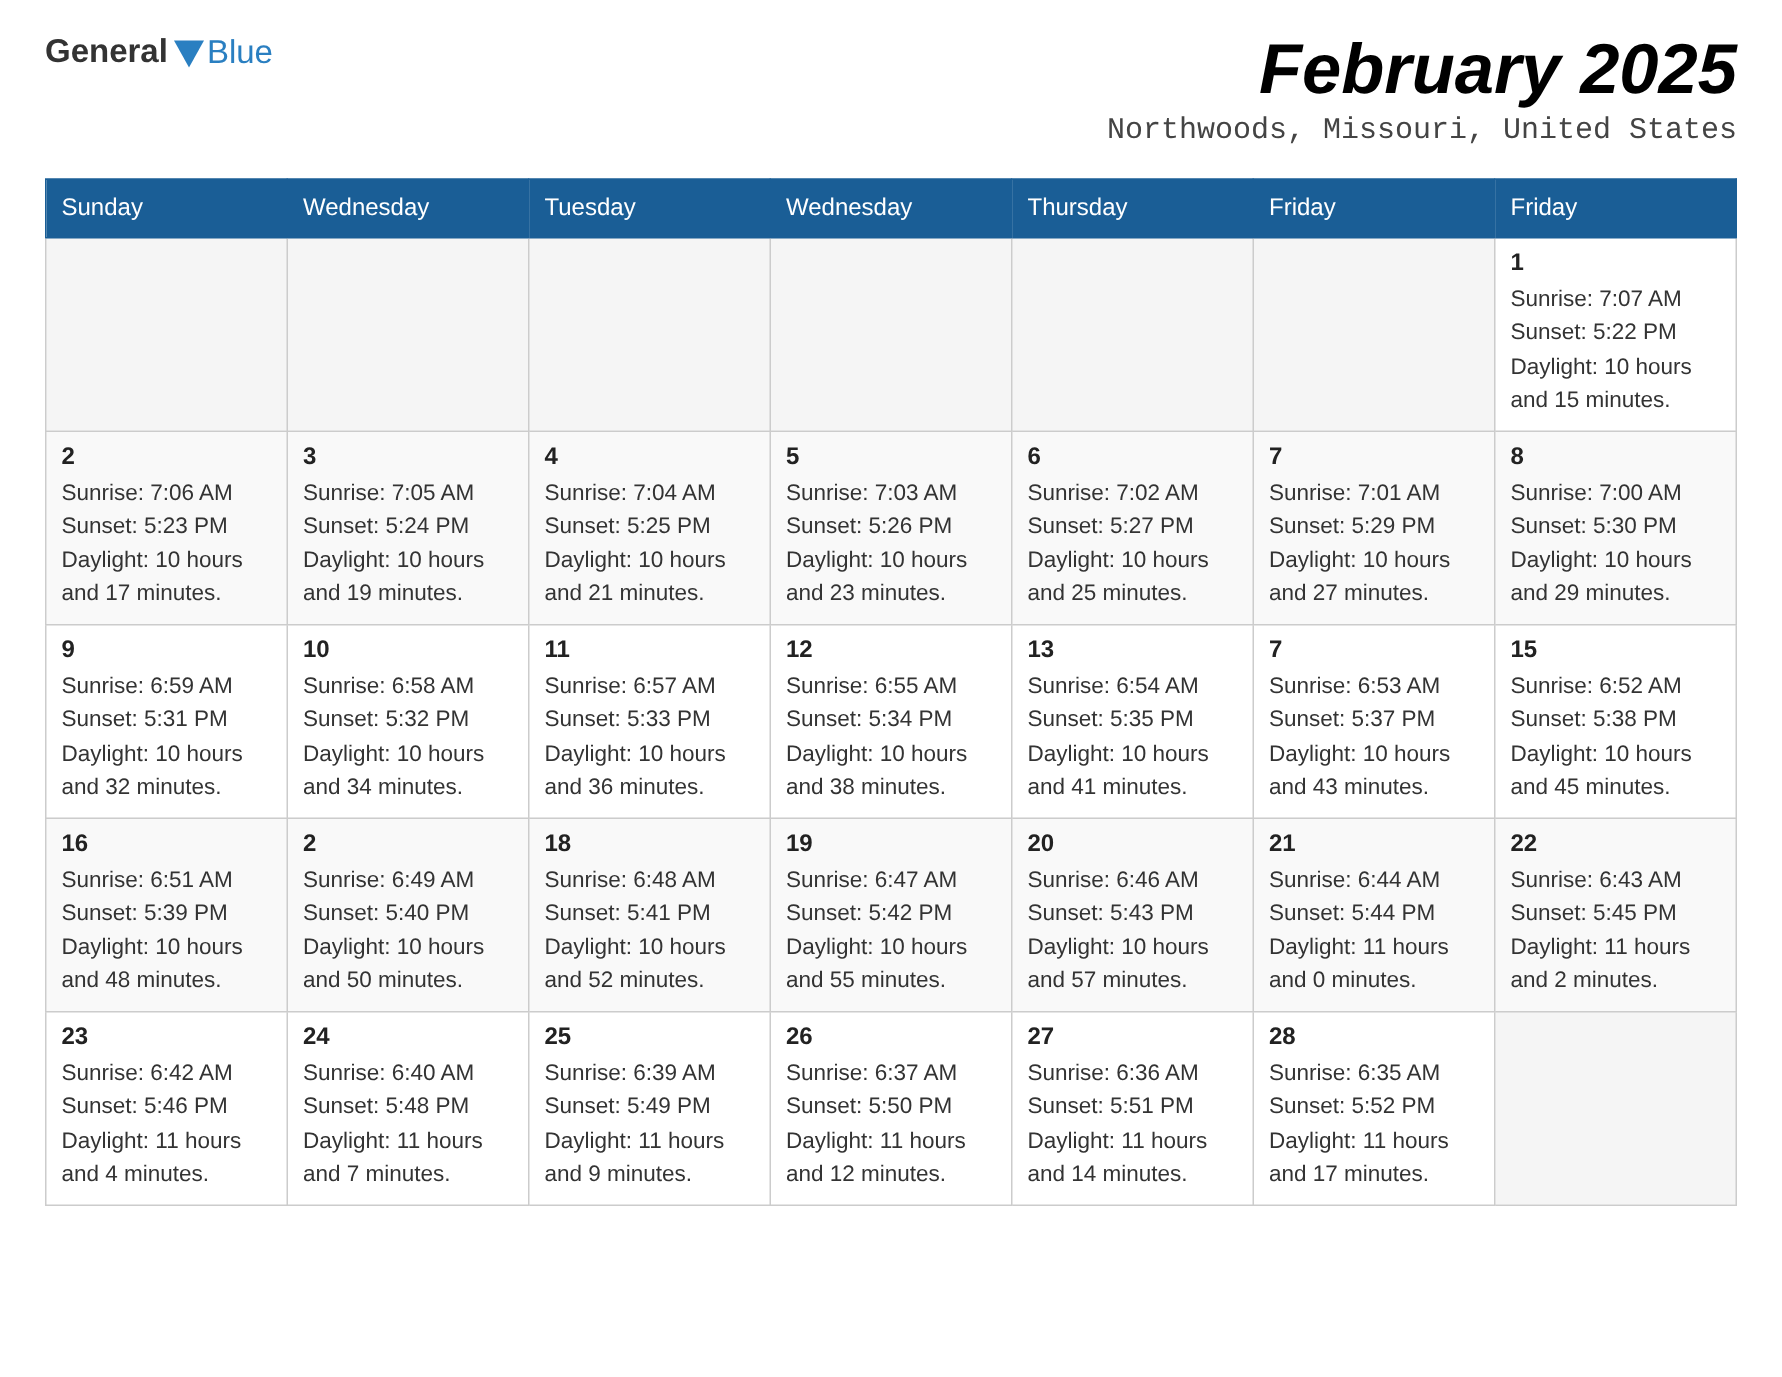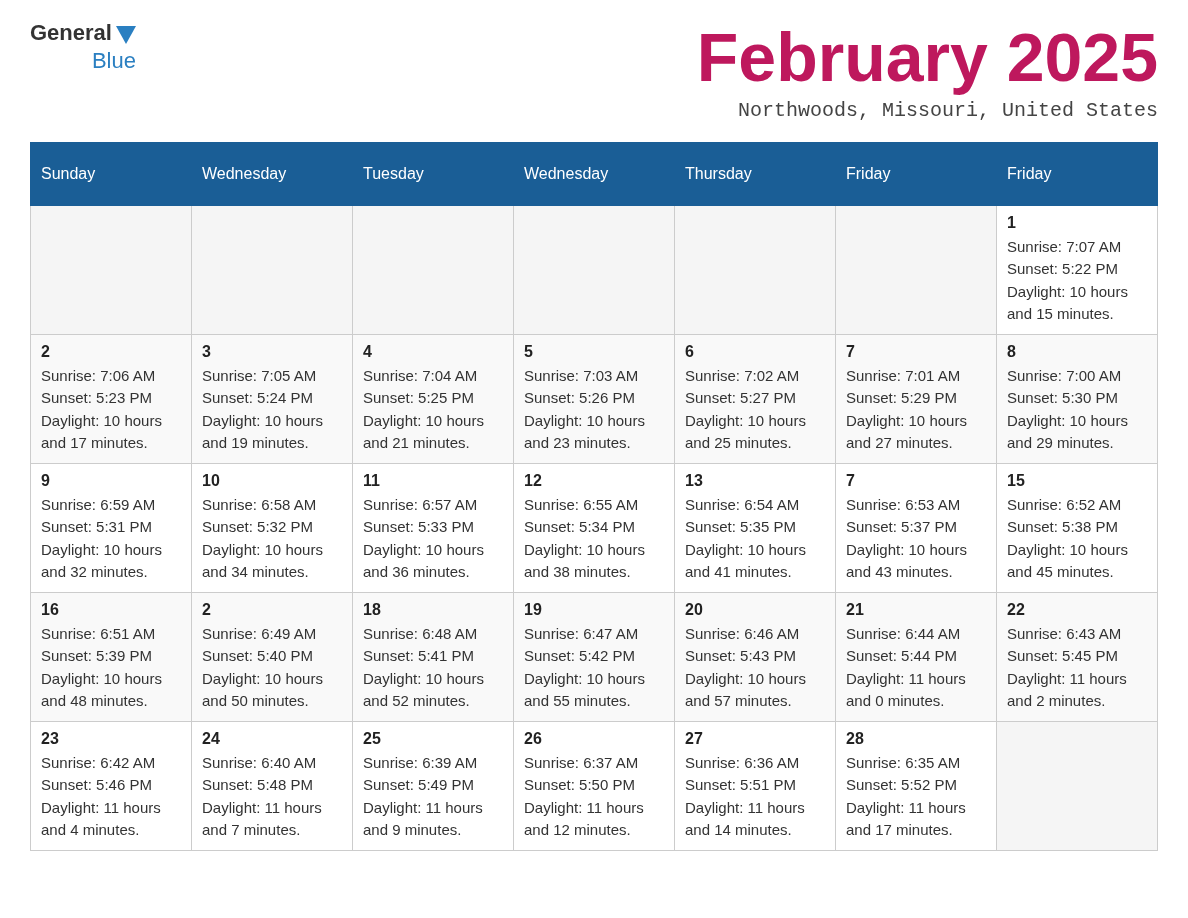--- a/index.html
+++ b/index.html
@@ -11,22 +11,22 @@
       min-height: 918px;
     }
     .header {
       display: flex;
       justify-content: space-between;
       align-items: flex-start;
       margin-bottom: 20px;
     }
     .logo {
       display: flex;
-      flex-direction: column;
-      align-items: flex-end;
+      flex-direction: row;
+      align-items: center;
     }
     .logo-top {
       display: flex;
       align-items: center;
     }
     .logo-general {
       font-size: 22px;
       font-weight: bold;
       color: #333;
     }
@@ -43,41 +43,42 @@
       font-size: 22px;
       font-weight: normal;
       color: #2a7fc1;
       margin-top: 2px;
       margin-left: 2px;
     }
     .title-block {
       text-align: right;
     }
     .month-title {
-      font-size: 68px;
+      font-size: 47px;
       font-weight: bold;
-      color: #be185d;
+      color: #000000;
       line-height: 1.1;
+      font-style: italic;
     }
     .location-title {
       font-size: 20px;
       color: #444;
       margin-top: 4px;
       font-family: Liberation Mono, monospace;
     }
     .calendar {
       width: 100%;
       border-collapse: collapse;
       border: 1px solid #aaa;
     }
     .calendar th {
       background-color: #1a5e96;
       color: #fff;
       text-align: left;
-      padding: 22px 10px;
+      padding: 10px 10px;
       font-size: 16px;
       font-weight: normal;
       border: 1px solid #1a5e96;
     }
     .calendar td {
       vertical-align: top;
       padding: 8px 10px;
       border: 1px solid #ccc;
       width: calc(100% / 7);
       min-height: 110px;

